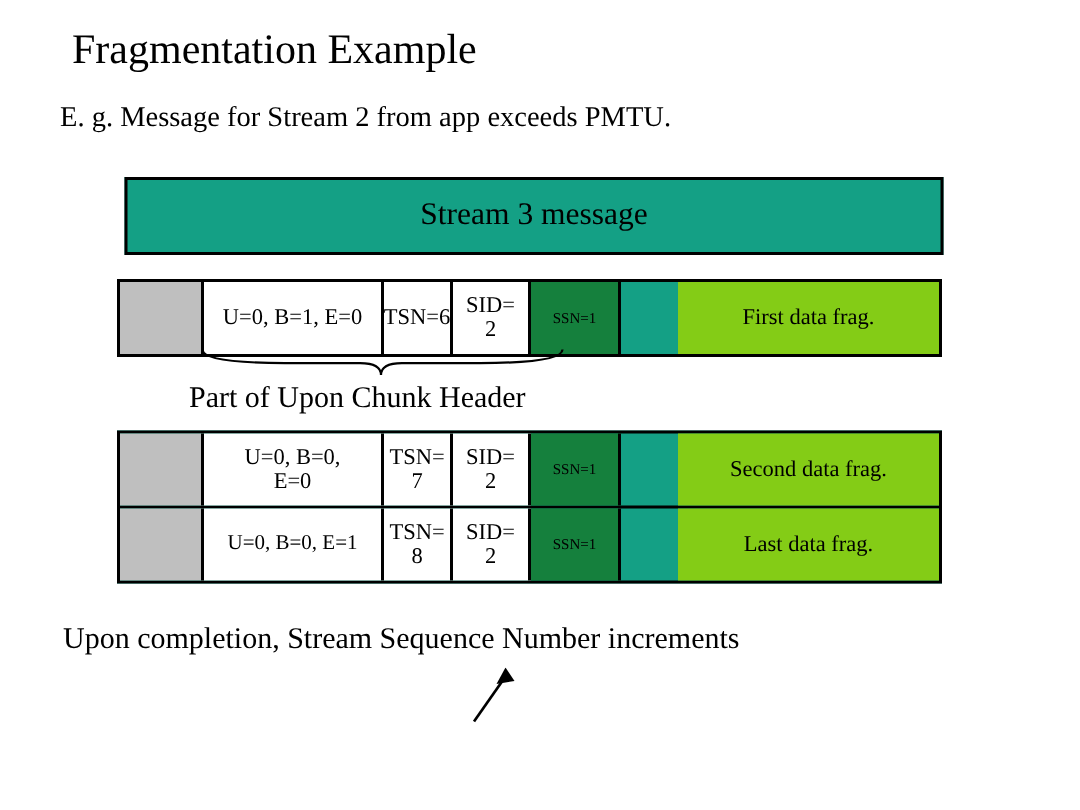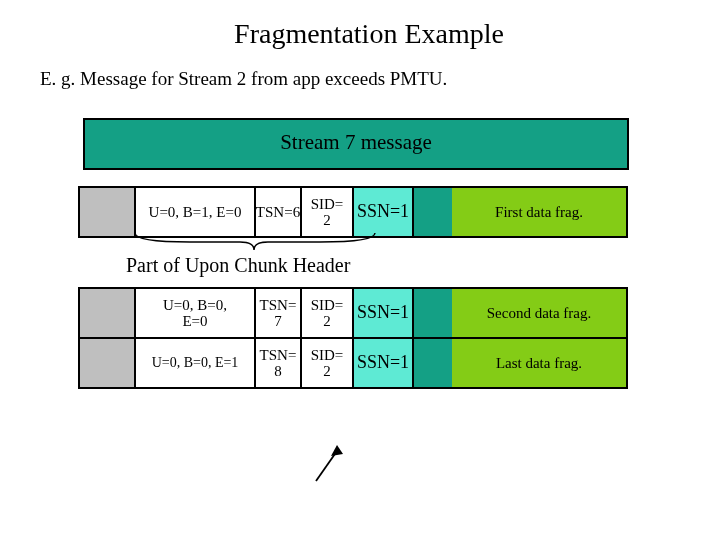--- a/index.html
+++ b/index.html
@@ -9,21 +9,21 @@
     color:#000;
   }
   .page{
     width:720px;
     height:540px;
     position:relative;
     box-sizing:border-box;
     padding:10px 30px 0 48px;
   }
   .title{
-    text-align:center;
+    text-align:left;
     font-size:28px;
     margin:8px 0 18px 0;
   }
   .subtitle{
     font-size:19px;
     margin:0 0 28px -8px;
   }
 
   
   .msgbox{
@@ -64,21 +64,21 @@
     font-size:15px;
     line-height:1.1;
     padding:0 2px;
     box-sizing:border-box;
   }
   .cell:last-child{border-right:none;}
   .c-grey{width:56px;background:#bfbfbf;}
   .c-flags{width:120px;background:#fff;}
   .c-tsn{width:46px;background:#fff;}
   .c-sid{width:52px;background:#fff;}
-  .c-ssn{width:60px;background:#5eead4;font-size:18px;}
+  .c-ssn{width:60px;background:#15803d;font-size:10px;}
   .c-desc{flex:1;background:#84cc16;font-size:15px;margin-left:38px;}
 
   
   .part-label{
     font-size:20px;
     margin:16px 0 6px 78px;
   }
 
   .footer{
     font-size:20px;
@@ -99,21 +99,21 @@
 </style>
 </head>
 <body>
 
 <div class="page">
 
   <div class="title">Fragmentation Example</div>
   <div class="subtitle">E. g. Message for Stream 2 from app exceeds PMTU.</div>
 
   <div class="msgbox">
-    <span>Stream 7 message</span>
+    <span>Stream 3 message</span>
   </div>
 
   <div class="frag">
     <div class="row">
       <div class="cell c-grey"></div>
       <div class="cell c-flags">
         <span>U=0, B=1, E=0</span>
       </div>
       <div class="cell c-tsn">
         <span>TSN=6</span>
@@ -179,14 +179,15 @@
         <span>Last data frag.</span>
       </div>
     </div>
   </div>
 
   <svg class="arrow" style="left:306px;top:445px;" width="60" height="40">
     <line x1="10" y1="36" x2="31" y2="6" stroke="#000" stroke-width="1.8"></line>
     <polygon points="31,0 25,11 37,9" fill="#000"></polygon>
   </svg>
 
+  <div class="footer">Upon completion, Stream Sequence Number increments</div>
 
 </div>
 
 </body></html>

